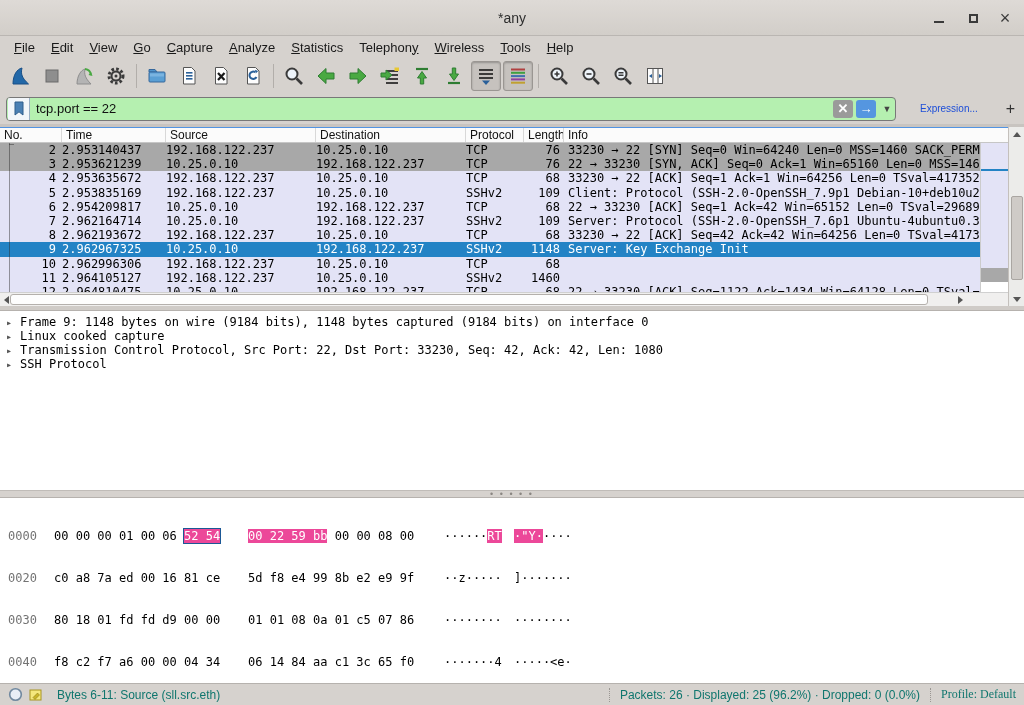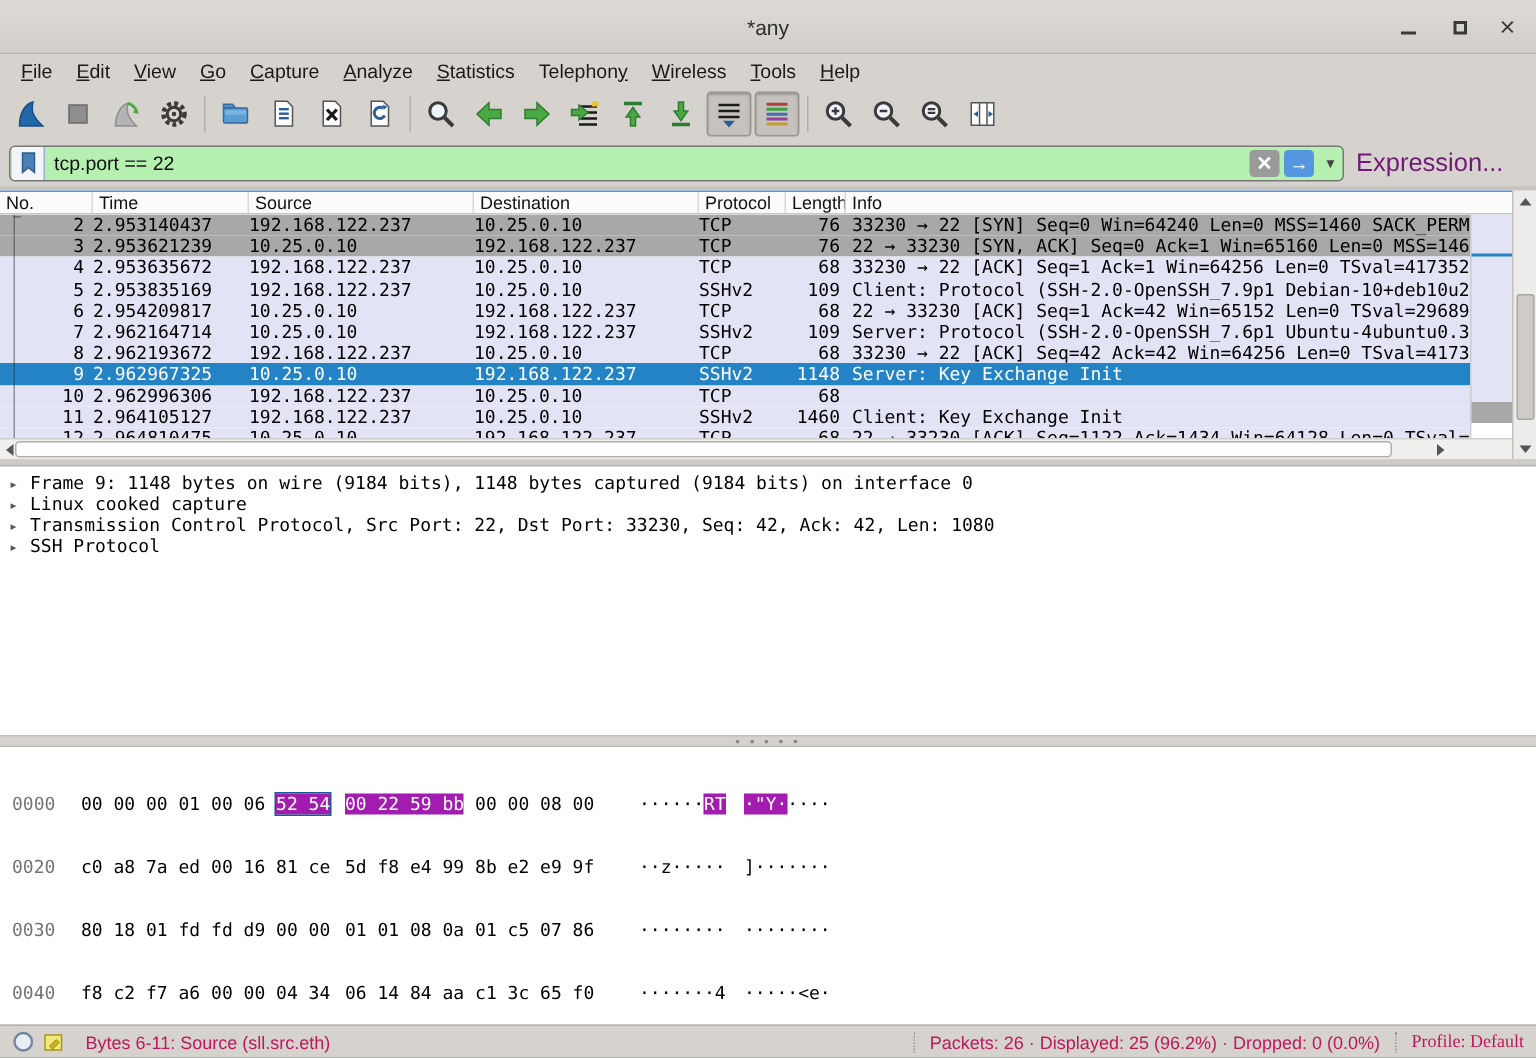--- a/index.html
+++ b/index.html
@@ -28,21 +28,21 @@
 
   
   #filterbar{position:absolute;left:0;top:93px;width:1024px;height:31px;background:#d6d2ce;display:flex;align-items:center;padding:0 6px;}
   #filterfield{flex:0 0 890px;height:24px;background:#b5f0b0;border:1px solid #787878;border-radius:4px;display:flex;align-items:center;overflow:hidden;}
   #bookmark-btn{width:22px;height:22px;background:#f2f6fa;border-right:1px solid #9ab0c4;display:flex;align-items:center;justify-content:center;margin-left:1px;}
   #filter-text{flex:1;font-size:13px;color:#111;padding-left:6px;font-family:"Liberation Sans",sans-serif;white-space:nowrap;overflow:hidden;}
   .ffbtn{width:20px;height:18px;border-radius:3px;margin-right:3px;display:flex;align-items:center;justify-content:center;color:#fff;font-size:13px;font-weight:bold;line-height:1;}
   #clear-btn{background:#9a9a9a;}
   #apply-btn{background:#5596e0;}
   #filter-dropdown{width:16px;height:24px;display:flex;align-items:center;justify-content:center;font-size:9px;color:#444;}
-  #expression-label{font-size:17px;color:#701a75;margin-left:8px;white-space:nowrap;}
+  #expression-label{font-size:10px;color:#1d4ed8;margin-left:24px;white-space:nowrap;}
   #filter-sep{width:1px;height:18px;background:#b2aeaa;margin:0 10px;}
   #add-filter-btn{font-size:16px;color:#333;padding:0 8px;}
 
   
   #list-sash{position:absolute;left:0;top:124px;width:1024px;height:3px;background:#c8c4c0;}
   #plist-header{position:absolute;left:0;top:127px;width:1008px;height:16px;background:#fbfbfb;border-top:1px solid #5294e2;border-bottom:1px solid #c6c6c6;display:flex;font-size:12px;color:#111;}
   .hcell{border-right:1px solid #d8d8d8;padding:0 4px;line-height:15px;overflow:hidden;white-space:nowrap;}
   #plist-rows{position:absolute;left:0;top:143px;width:1008px;height:149px;background:#fff;overflow:hidden;}
   .prow{display:flex;height:14.2px;line-height:14.2px;font-family:"DejaVu Sans Mono","Liberation Mono",monospace;font-size:12px;color:#000;white-space:nowrap;}
   .prow.gray{background:#a8a8a8;}
@@ -85,28 +85,28 @@
 
   
   #splitter{position:absolute;left:0;top:490px;width:1024px;height:7px;background:#d6d2ce;border-top:1px solid #c0bcb8;display:flex;align-items:center;justify-content:center;}
   #splitter .dots{font-size:9px;color:#8a8682;letter-spacing:2px;line-height:5px;}
 
   
   #hexpane{position:absolute;left:0;top:497px;width:1024px;height:186px;background:#ffffff;border-top:1px solid #b6b2ae;padding:3px 0 0 8px;font-family:"DejaVu Sans Mono","Liberation Mono",monospace;font-size:12px;white-space:pre;color:#000;}
   .hexrow{height:14px;line-height:14px;}
   .off{display:inline-block;width:34px;color:#737373;}
   .hx{display:inline-block;width:166px;margin-left:12px;}
-  .hx2{margin-left:10px;}
+  .hx2{margin-left:28px;}
   .as{display:inline-block;width:60px;margin-left:30px;}
   .as2{margin-left:10px;}
-  .hl{background:#a21caf;color:#fff;}
+  .hl{background:#ec4899;color:#fff;}
   .hl.anchor{outline:1px solid #1b5896;}
 
   
-  #statusbar{position:absolute;left:0;top:683px;width:1024px;height:22px;background:#d6d2ce;border-top:1px solid #b6b2ae;display:flex;align-items:center;font-size:12px;color:#be185d;}
+  #statusbar{position:absolute;left:0;top:683px;width:1024px;height:22px;background:#d6d2ce;border-top:1px solid #b6b2ae;display:flex;align-items:center;font-size:12px;color:#0f766e;}
   #expert-btn{margin:0 6px 0 8px;display:flex;align-items:center;}
   #comment-btn{margin-right:14px;display:flex;align-items:center;}
   #status-left{flex:1;white-space:nowrap;overflow:hidden;}
   .ssep{width:1px;height:14px;border-left:1px dotted #9a9692;margin:0 10px;}
   #status-right{margin-right:8px;white-space:nowrap;font-family:Liberation Serif, serif;}
   #status-mid{white-space:nowrap;}
 </style>
 </head>
 <body>
 
@@ -406,21 +406,20 @@
         <span class="c-proto">TCP</span>
         <span class="c-len">68</span>
       </div>
     <div class="prow norm">
         <span class="c-no">11</span>
         <span class="c-time">2.964105127</span>
         <span class="c-src">192.168.122.237</span>
         <span class="c-dst">10.25.0.10</span>
         <span class="c-proto">SSHv2</span>
         <span class="c-len">1460</span>
-        <span class="c-info">Client: Key Exchange Init</span>
       </div>
     <div class="prow norm">
         <span class="c-no">12</span>
         <span class="c-time">2.964810475</span>
         <span class="c-src">10.25.0.10</span>
         <span class="c-dst">192.168.122.237</span>
         <span class="c-proto">TCP</span>
         <span class="c-len">68</span>
         <span class="c-info">22 → 33230 [ACK] Seq=1122 Ack=1434 Win=64128 Len=0 TSval=</span>
       </div>

